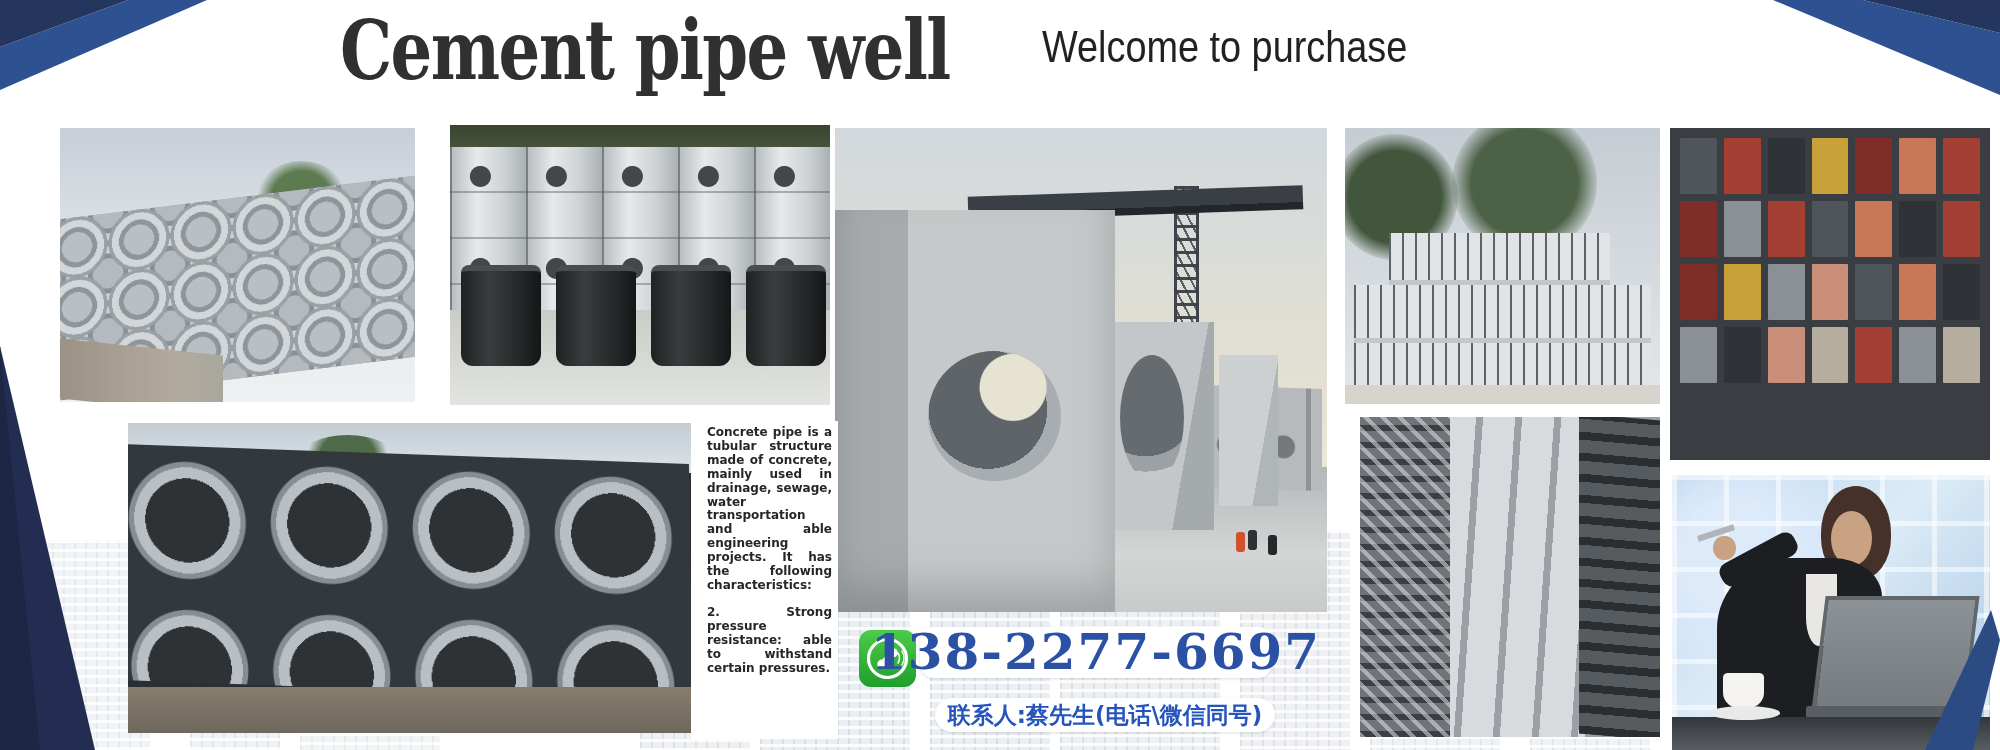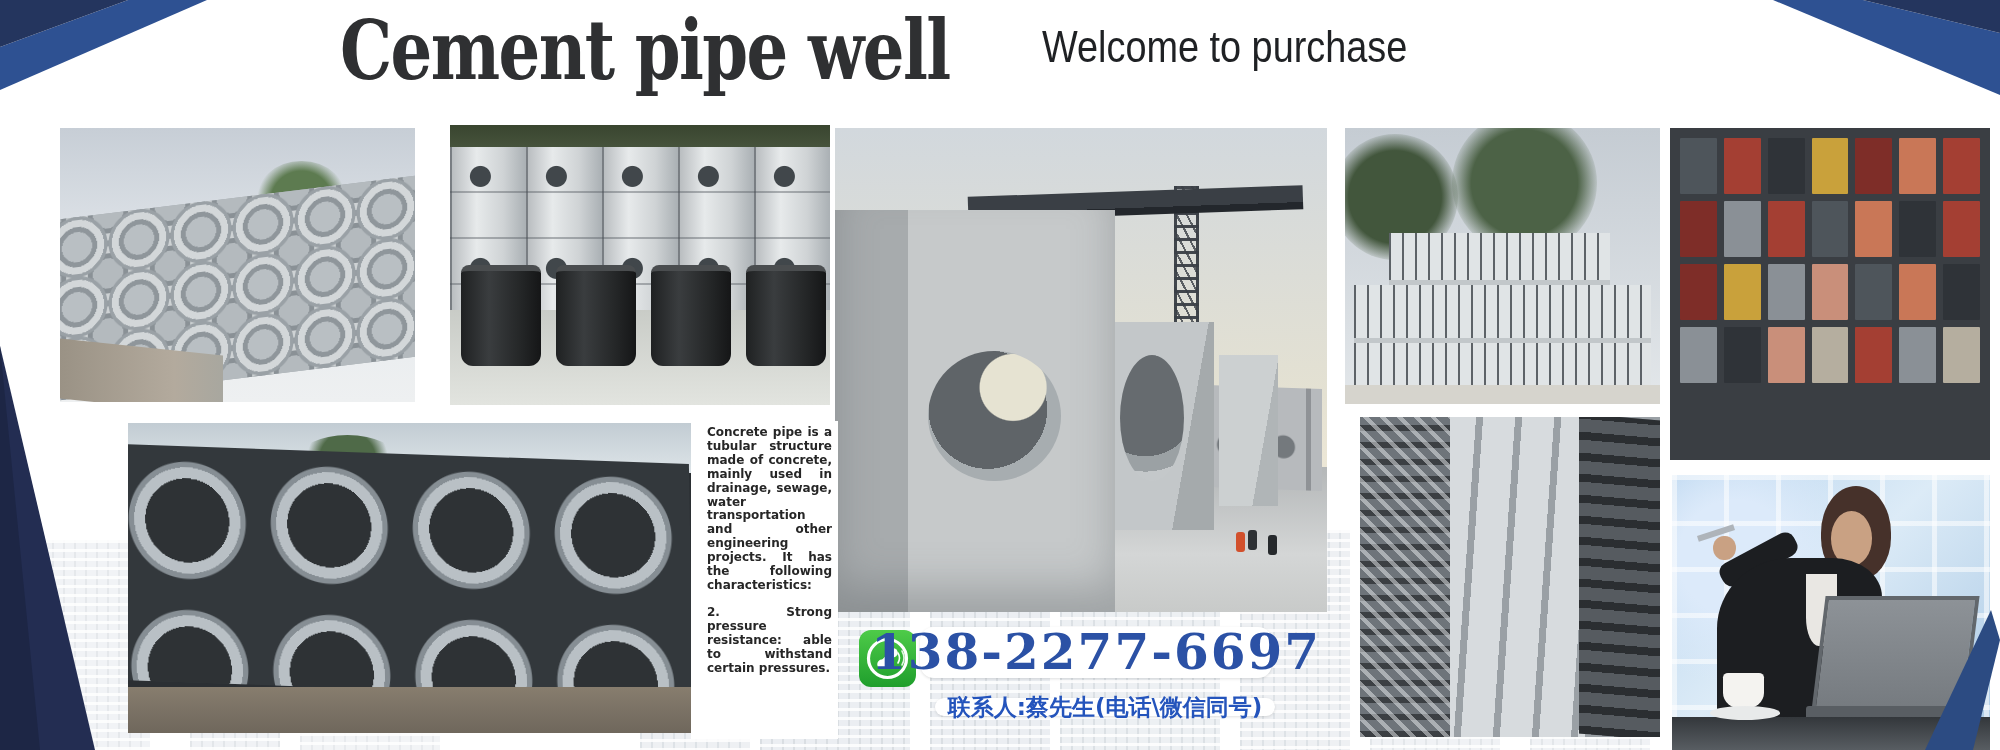--- a/index.html
+++ b/index.html
@@ -169,21 +169,21 @@
   .desc p{margin:0;}
   .desc p.intro{margin-bottom:13px;}
 
   
   .contact{position:absolute;left:0;top:0;z-index:5;}
   .phone-icon{position:absolute;left:858px;top:629px;width:59px;height:59px;}
   .phone-box{position:absolute;left:920px;top:627px;width:352px;height:51px;background:#ffffff;border-radius:14px;
       display:flex;align-items:center;justify-content:center;box-shadow:0 1px 3px rgba(0,0,0,.12);}
   .phone-num{font-family:"DejaVu Serif", serif;font-weight:700;font-size:50px;color:#2b51a5;
       letter-spacing:2px;transform:scaleY(.96);white-space:nowrap;}
-  .person-box{position:absolute;left:935px;top:698px;width:340px;height:18px;background:#ffffff;border-radius:17px;
+  .person-box{position:absolute;left:935px;top:698px;width:340px;height:34px;background:#ffffff;border-radius:17px;
       display:flex;align-items:center;justify-content:center;box-shadow:0 1px 3px rgba(0,0,0,.12);}
   .person-line{font-size:23px;font-weight:700;color:#2454bc;white-space:nowrap;
       font-family:"DejaVu Sans", sans-serif;}
 </style>
 </head>
 <body>
 
 <div class="banner">
 
   <div class="skyline">
@@ -304,21 +304,21 @@
     <div class="abs hand"></div>
     <div class="abs pen"></div>
     <div class="abs laptop"></div>
     <div class="abs lapbase"></div>
     <div class="abs desk"></div>
     <div class="abs cup"></div>
     <div class="abs saucer"></div>
   </div>
 
   <div class="desc">
-    <p class="intro">Concrete pipe is a tubular structure made of concrete, mainly used in drainage, sewage, water transportation and other engineering projects. It has the following characteristics:</p>
+    <p class="intro">Concrete pipe is a tubular structure made of concrete, mainly used in drainage, sewage, water transportation and able engineering projects. It has the following characteristics:</p>
     <p>2. Strong pressure resistance: able to withstand certain pressures.</p>
 
   </div>
 
   <div class="contact">
     <div class="phone-icon">
       <svg width="59" height="59" viewBox="0 0 59 59">
         <defs>
           <linearGradient id="g" x1="0" y1="0" x2="0" y2="1">
             <stop offset="0" stop-color="#4ecb49"></stop>

